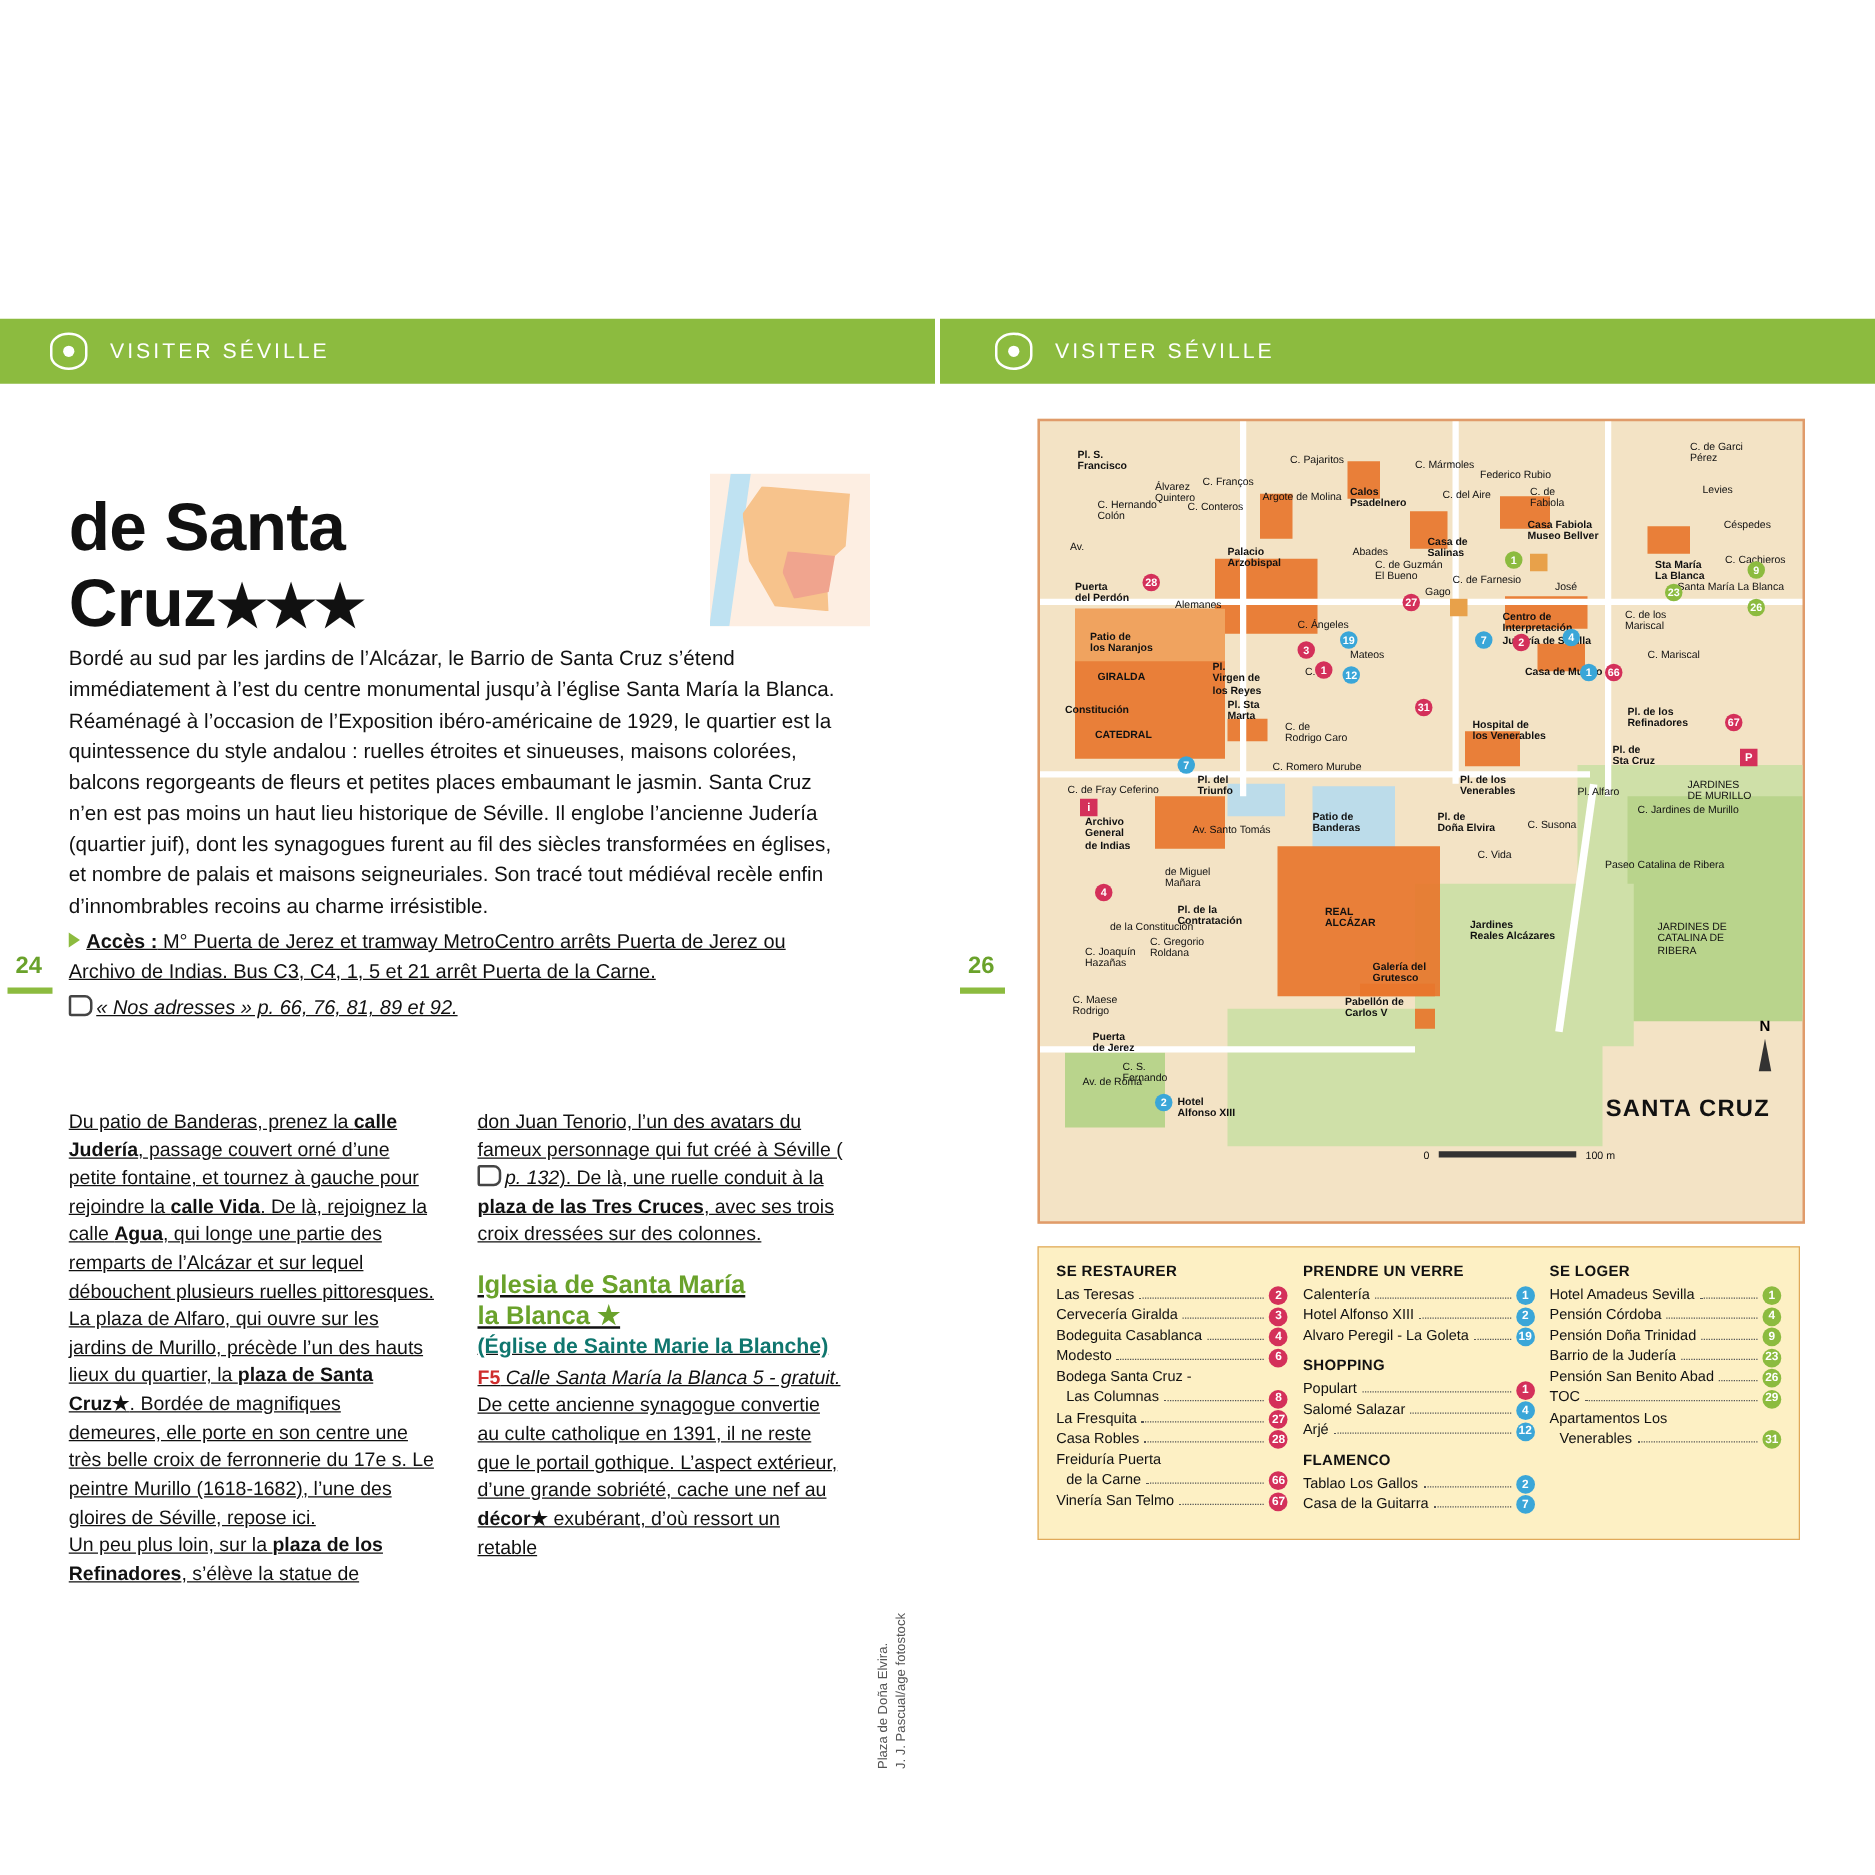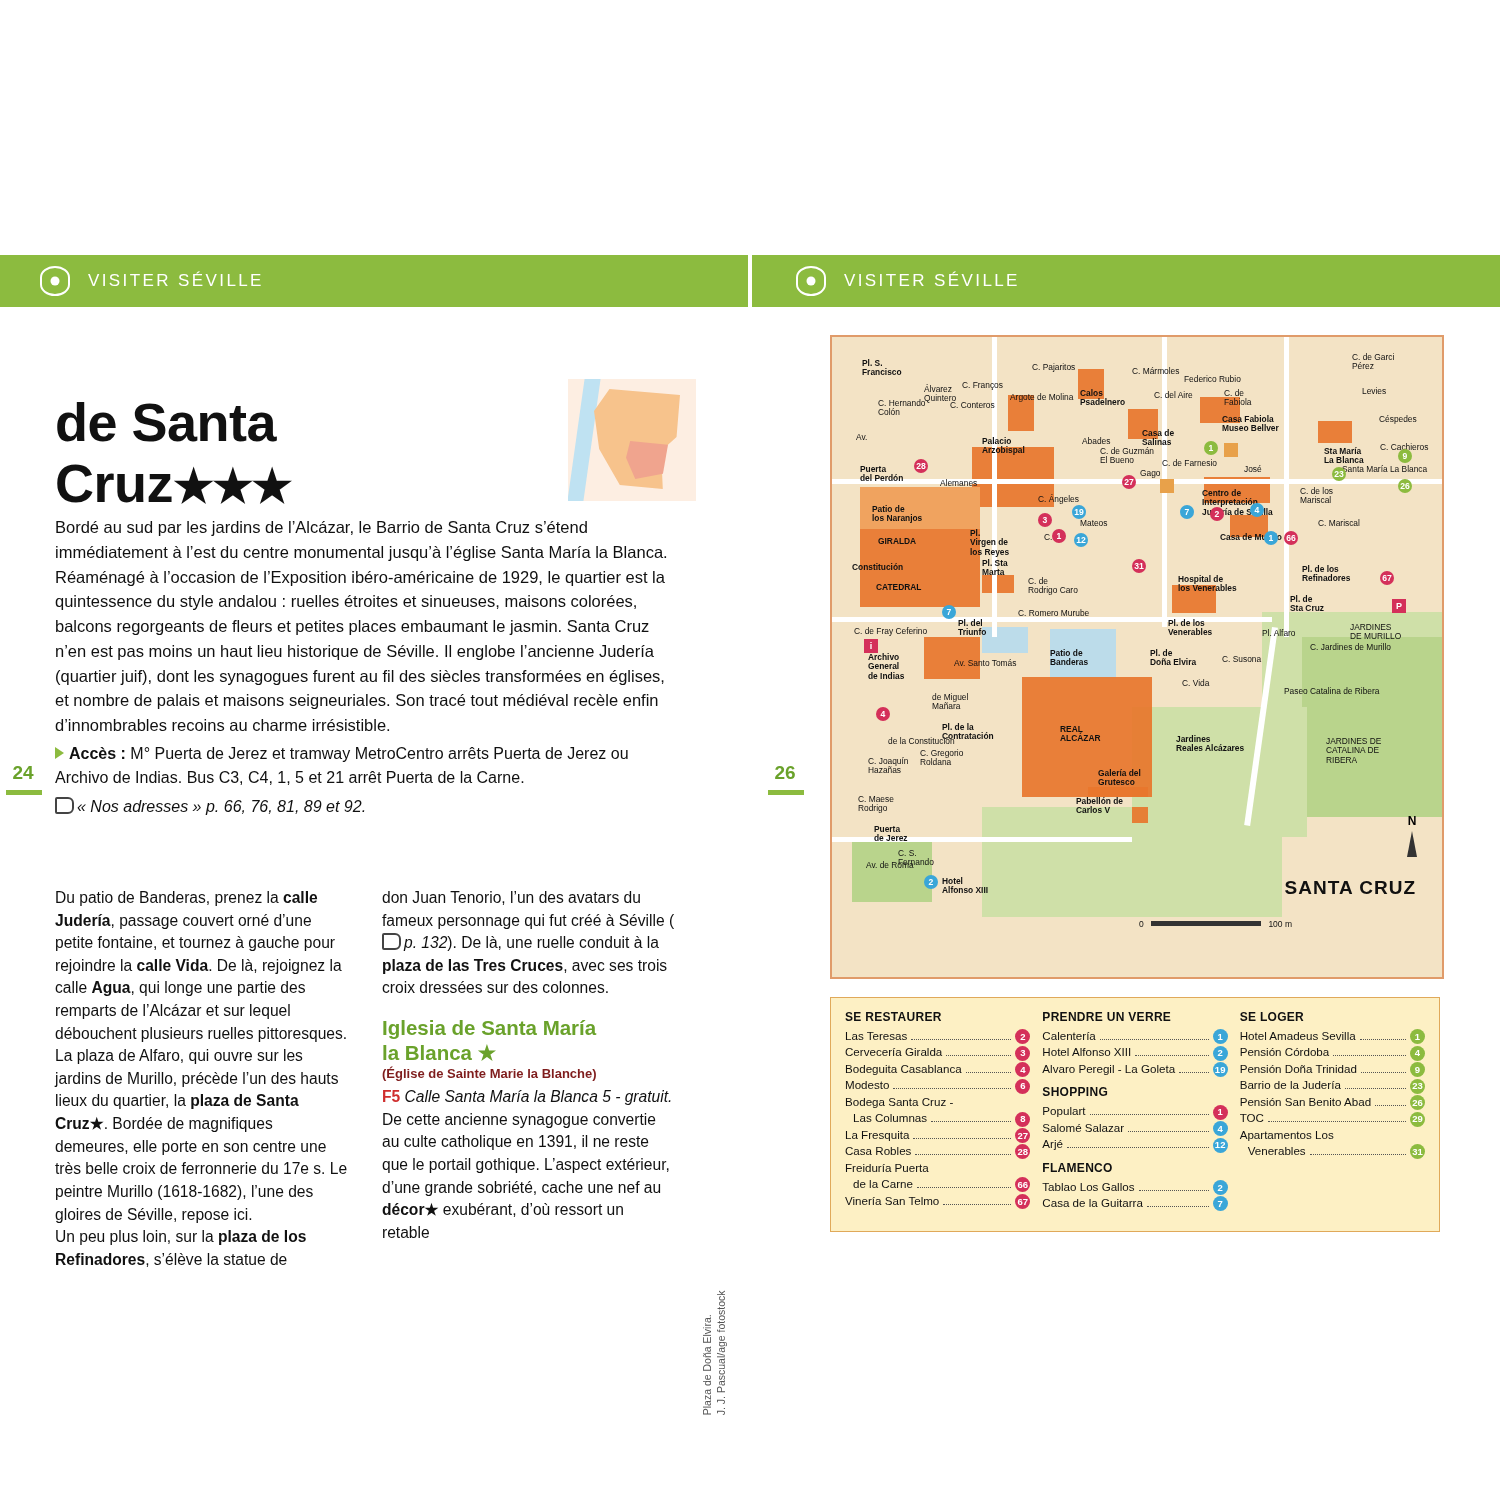--- a/index.html
+++ b/index.html
@@ -108,21 +108,21 @@
     color: #111;
   }
   .practical {
     position: absolute;
     left: 55px; top: 435px;
     width: 620px;
     font-size: 16px;
     line-height: 1.48;
     color: #111;
   }
-  .practical p { margin: 0 0 6px 0; }
+  .practical p { margin: 0 0 6px 0; text-decoration: underline; }
   .tri {
     display: inline-block;
     width: 0; height: 0;
     border-left: 9px solid #8cbb3f;
     border-top: 6px solid transparent;
     border-bottom: 6px solid transparent;
     margin-right: 5px;
   }
   .bold { font-weight: 700; }
   .ital { font-style: italic; }
@@ -152,33 +152,34 @@
   }
   .cols {
     position: absolute;
     left: 55px; top: 580px;
     width: 620px;
     column-count: 2;
     column-gap: 34px;
     font-size: 15.6px;
     line-height: 1.45;
     color: #111;
+    text-decoration: underline;
   }
   .cols p { margin: 0; }
   .subhead {
     color: #6aa22b;
     font-weight: 700;
     font-size: 20.5px;
     line-height: 1.2;
     margin-top: 16px !important;
   }
   .subhead2 {
-    color: #7f1d1d;
-    font-weight: 700;
-    font-size: 13px;
+    color: #0f766e;
+    font-weight: 700;
+    font-size: 17px;
     margin-bottom: 2px !important;
   }
   .credit {
     position: absolute;
     right: 20px; bottom: 40px;
     width: 200px;
     transform: rotate(-90deg);
     transform-origin: right bottom;
     font-size: 10.5px;
     color: #555;

